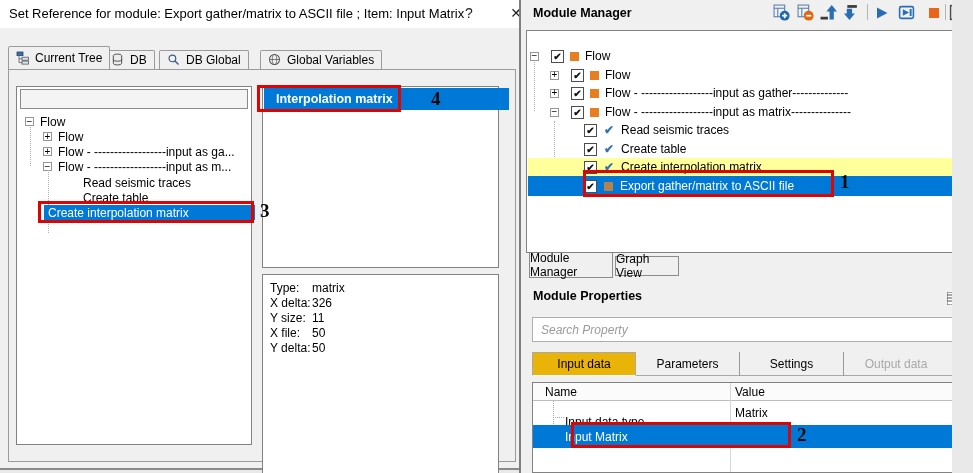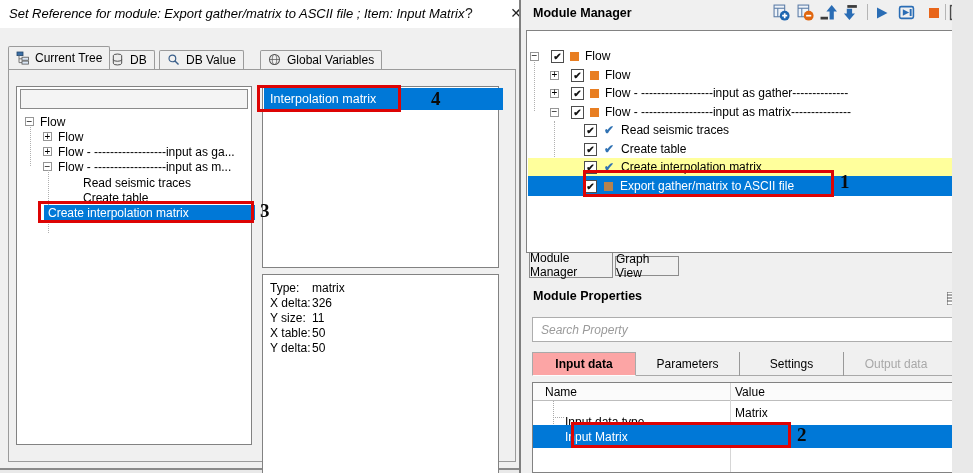--- a/index.html
+++ b/index.html
@@ -1,19 +1,19 @@
 <!DOCTYPE html>
 <html><head>
 <meta charset="utf-8">
 <style>
   html,body{margin:0;padding:0;}
   body{width:973px;height:473px;position:relative;overflow:hidden;background:#e9e9e9;
        font-family:"Liberation Sans",sans-serif;font-size:12px;color:#000;}
   .abs{position:absolute;}
-  .nowrap{white-space:nowrap;font-style:italic;}
+  .nowrap{white-space:nowrap;}
 
   
   .dialog{left:0;top:0;width:535px;height:468px;background:#f0f0f0;
           border-right:2px solid #8a8a8a;border-bottom:2px solid #8a8a8a;}
   .titlebar{left:0;top:0;width:535px;height:28px;background:#ffffff;}
   .title-text{left:9px;top:6px;font-size:13px;}
   .win-btn{top:2px;width:26px;height:22px;text-align:center;line-height:22px;font-size:14px;color:#222;cursor:default;}
   .tab{position:absolute;box-sizing:border-box;background:#f0f0f0;border:1px solid #9b9b9b;
        border-bottom:none;border-radius:2px 2px 0 0;display:flex;align-items:center;padding:0 7px;gap:5px;}
   .tabicon{display:inline-flex;width:14px;height:14px;}
@@ -49,21 +49,21 @@
   .bluecheck{color:#3072b3;font-weight:bold;font-size:12px;flex:none;}
   .vtab{position:absolute;box-sizing:border-box;background:#f0f0f0;border:1px solid #8c8c8c;
         display:flex;align-items:center;justify-content:center;font-size:12px;}
   .props-title{left:12px;top:289px;font-weight:bold;font-size:12.5px;}
   .searchbox{left:11px;top:317px;width:430px;height:25px;box-sizing:border-box;border:1px solid #adadad;
              background:#fff;padding:0 8px;font-size:12px;font-style:italic;color:#555;outline:none;
              font-family:"Liberation Sans",sans-serif;}
   .searchbox::placeholder{color:#9a9a9a;font-style:italic;}
   .ptabs{left:11px;top:352px;width:430px;height:24px;border-bottom:1px solid #a9a9a9;box-sizing:border-box;}
   .ptab{position:absolute;top:0;width:104px;height:24px;box-sizing:border-box;display:flex;align-items:center;justify-content:center;font-size:12px;}
-  .ptab.sel{background:#fca5a5;border:1px solid #a9a9a9;border-bottom:1px solid #fdfdfd;font-weight:bold;}
+  .ptab.sel{background:#eab308;border:1px solid #a9a9a9;border-bottom:1px solid #fdfdfd;}
   .ptab.plain{border-right:1px solid #999;}
   .ptab.disabled{color:#a8a8a8;}
   .ptable{left:11px;top:382px;width:430px;height:91px;background:#fff;border:1px solid #828282;border-right:none;box-sizing:border-box;}
   .ptable .hdr{position:absolute;left:0;top:0;right:0;height:17px;background:#fbfbfb;border-bottom:1px solid #bdbdbd;}
   .coldiv{position:absolute;top:0;bottom:0;left:197px;width:1px;background:#d6d6d6;}
   .prow{position:absolute;left:0;right:0;height:23px;display:flex;align-items:center;z-index:2;}
   .dotdec{position:absolute;border-left:1px dotted #aaa;border-bottom:1px dotted #aaa;width:10px;}
 </style>
 </head>
 <body>
@@ -97,21 +97,21 @@
     </span>
     <span>DB</span>
   </div>
   <div class="tab" style="left:159px;top:50px;height:19px;">
     <span class="tabicon">
       <svg viewBox="0 0 14 14" width="13" height="13">
           <circle cx="5.8" cy="5.8" r="3.6" fill="none" stroke="#3a5f8a" stroke-width="1.3"></circle>
           <line x1="8.6" y1="8.6" x2="12.4" y2="12.4" stroke="#3a5f8a" stroke-width="1.6"></line>
         </svg>
     </span>
-    <span>DB Value</span>
+    <span>DB Global</span>
   </div>
   <div class="tab" style="left:260px;top:50px;height:19px;">
     <span class="tabicon">
       <svg viewBox="0 0 14 14" width="13" height="13">
           <circle cx="7" cy="7" r="5.4" fill="none" stroke="#555" stroke-width="1.1"></circle>
           <ellipse cx="7" cy="7" rx="2.4" ry="5.4" fill="none" stroke="#555" stroke-width="0.8"></ellipse>
           <line x1="1.6" y1="7" x2="12.4" y2="7" stroke="#555" stroke-width="0.8"></line>
         </svg>
     </span>
     <span>Global Variables</span>
@@ -146,40 +146,40 @@
     </div>
     <div class="trow" style="left:66px;top:103px;">
       <span>Create table</span>
     </div>
     <div class="trow sel-blue" style="left:27px;top:118px;width:207px;padding-left:4px;">
       <span>Create interpolation matrix</span>
     </div>
   </div>
 
   <div class="abs sunken" style="left:262px;top:86px;width:237px;height:182px;">
-    <div class="trow sel-blue" style="left:1px;top:1px;width:233px;height:22px;padding-left:6px;font-weight:normal;font-size:12.5px;">
+    <div class="trow sel-blue" style="left:1px;top:1px;width:233px;height:22px;padding-left:12px;font-weight:bold;font-size:12.5px;">
       <span>Interpolation matrix</span>
     </div>
   </div>
 
   <div class="abs sunken" style="left:262px;top:274px;width:237px;height:222px;">
     <div class="info-row" style="top:6px;">
         <span class="lab">Type:</span>
         <span>matrix</span>
       </div>
     <div class="info-row" style="top:21px;">
         <span class="lab">X delta:</span>
         <span>326</span>
       </div>
     <div class="info-row" style="top:36px;">
         <span class="lab">Y size:</span>
         <span>11</span>
       </div>
     <div class="info-row" style="top:51px;">
-        <span class="lab">X table:</span>
+        <span class="lab">X file:</span>
         <span>50</span>
       </div>
     <div class="info-row" style="top:66px;">
         <span class="lab">Y delta:</span>
         <span>50</span>
       </div>
   </div>
 </div>
 
 <div class="ann-box" style="left:38px;top:201px;width:216px;height:22px;"></div>

